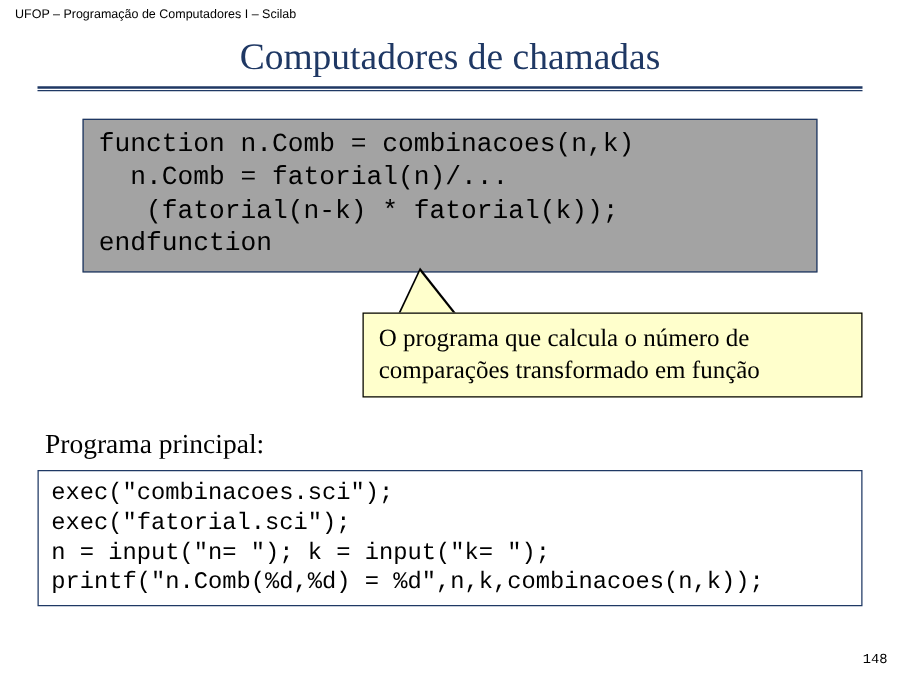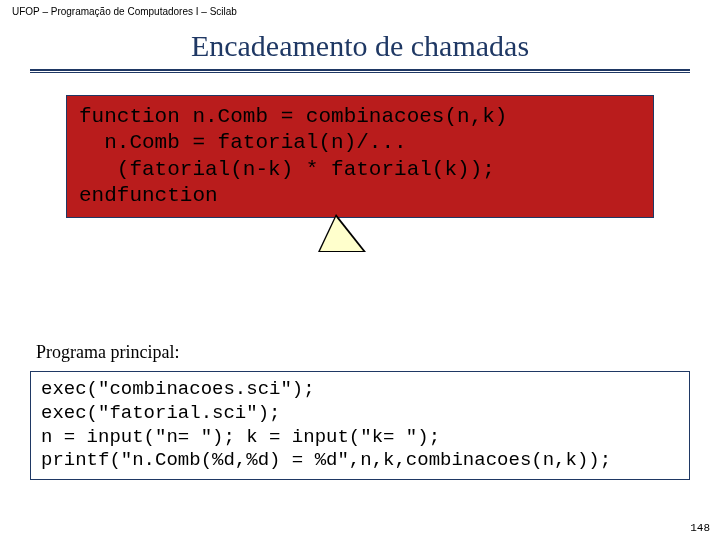--- a/index.html
+++ b/index.html
@@ -26,21 +26,21 @@
   }
   .title-underline {
     border-top: 2px solid #1f3864;
     border-bottom: 1px solid #1f3864;
     height: 4px;
     margin: 6px 30px 0 30px;
   }
   .code-box {
     margin: 22px 66px 0 66px;
     border: 1.5px solid #1f3864;
-    background: #b91c1c;
+    background: #a3a3a3;
     padding: 8px 12px;
     font-family: "Courier New", monospace;
     font-size: 21px;
     line-height: 1.25;
     white-space: pre;
   }
   .callout-wrap {
     position: relative;
     height: 120px;
   }
@@ -64,21 +64,21 @@
     border-bottom: 38px solid #000;
   }
   .tail-fill {
     position: absolute;
     left: 320px; top: -1px;
     border-left: 16px solid transparent;
     border-right: 27px solid transparent;
     border-bottom: 34px solid #ffffcc;
   }
   .section-label {
-    font-size: 18px;
+    font-size: 22px;
     font-family: "Times New Roman", serif;
     margin: 4px 0 0 36px;
   }
   .code-box2 {
     margin: 8px 30px 0 30px;
     border: 1.5px solid #1f3864;
     background: #fff;
     padding: 6px 10px;
     font-family: "Courier New", monospace;
     font-size: 19px;
@@ -91,31 +91,32 @@
     bottom: 6px;
     font-size: 11px;
     font-family: Liberation Mono, monospace;
   }
 </style>
 </head>
 <body>
 
 <div class="header-small">UFOP – Programação de Computadores I – Scilab</div>
 
-<div class="title">Encadeamento de chamadas</div>
+<div class="title">Computadores de chamadas</div>
 <div class="title-underline"></div>
 
 <div class="code-box">function n.Comb = combinacoes(n,k)
   n.Comb = fatorial(n)/...
    (fatorial(n-k) * fatorial(k));
 endfunction</div>
 
 <div class="callout-wrap">
   <div class="tail-border"></div>
   <div class="tail-fill"></div>
+  <div class="callout">O programa que calcula o número de comparações transformado em função</div>
 </div>
 
 <div class="section-label">Programa principal:</div>
 
 <div class="code-box2">exec("combinacoes.sci");
 exec("fatorial.sci");
 n = input("n= "); k = input("k= ");
 printf("n.Comb(%d,%d) = %d",n,k,combinacoes(n,k));</div>
 
 <div class="page-num">148</div>

